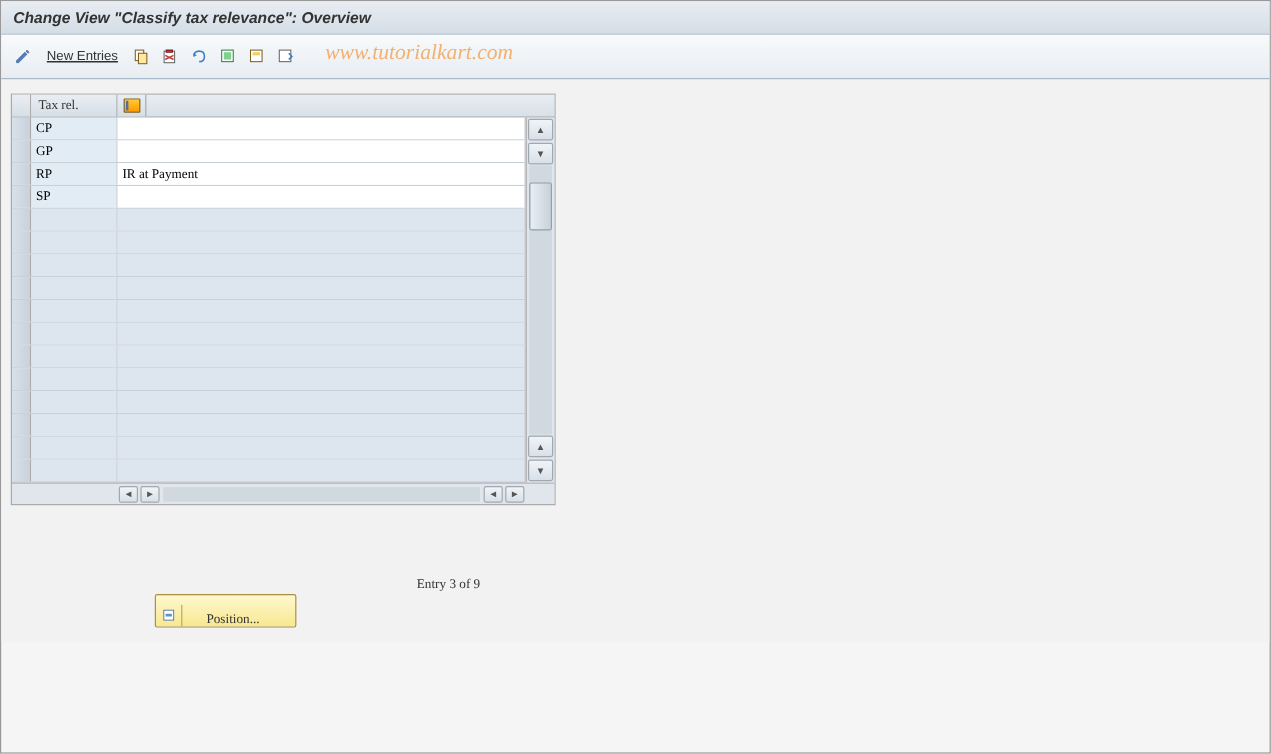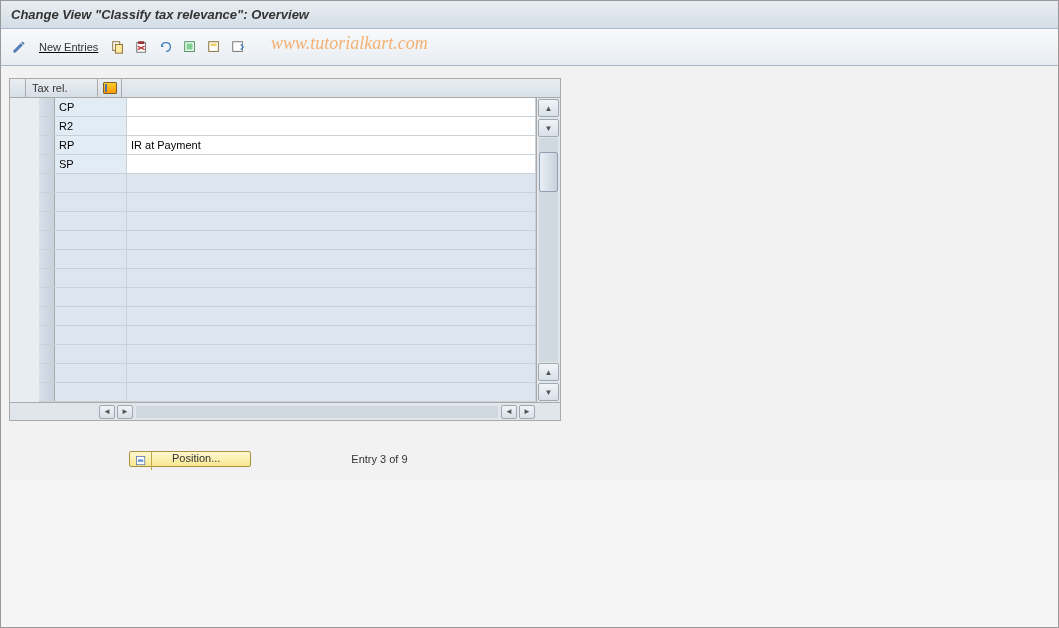--- a/index.html
+++ b/index.html
@@ -53,20 +53,21 @@
       font-size: 18px;
       font-style: italic;
       color: #f4a050;
       opacity: 0.8;
       pointer-events: none;
       font-family: Georgia, serif;
     }
     .main-area {
       padding: 12px 8px;
       background: #f2f2f2;
+      font-family: Liberation Serif, serif;
     }
     .grid-wrapper {
       display: inline-block;
       border: 1px solid #aaa;
       background: #e8edf2;
     }
     .grid-header {
       display: flex;
       background: linear-gradient(to bottom, #e8edf2 0%, #d8e0e8 100%);
       border-bottom: 1px solid #aaa;
@@ -98,42 +99,41 @@
       position: absolute;
       left: 1px; top: 1px;
       width: 2px; height: 8px;
       background: #5070a8;
     }
     .grid-body {
       display: flex;
     }
     .grid-rows {
       flex: 1;
-      margin-left: 29px;
     }
     .grid-row {
       display: flex;
       height: 19px;
       border-bottom: 1px solid #c8d0d8;
     }
     .grid-cell {
       border-right: 1px solid #c8d0d8;
       padding: 2px 4px;
       font-size: 11px;
       overflow: hidden;
       white-space: nowrap;
       display: flex;
       align-items: center;
     }
     .row-sel {
       background: linear-gradient(to right, #d8e0e8 0%, #c8d2dc 100%);
       border-right: 1px solid #aaa;
     }
     .cell-key { background: #e2ecf5; width: 72px; }
-    .cell-text { background: #fff; width: 409px; }
+    .cell-text { background: #fff; width: 340px; }
     .empty-row .cell-key { background: #dde6ef; }
     .empty-row .cell-text { background: #dde6ef; }
     .vscroll {
       width: 24px;
       background: #e0e6ec;
       border-left: 1px solid #aaa;
       display: flex;
       flex-direction: column;
     }
     .vscroll-btn {
@@ -195,26 +195,27 @@
     }
     .footer-area {
       margin-top: 30px;
       padding-left: 120px;
       display: flex;
       align-items: center;
       gap: 100px;
     }
     .position-btn {
       display: inline-flex;
-      align-items: flex-start;
+      align-items: flex-end;
       background: linear-gradient(to bottom, #fff8d0 0%, #f8e890 100%);
       border: 1px solid #aa9040;
       border-radius: 2px;
-      height: 16px;
+      height: 28px;
       cursor: pointer;
+      margin-top: 44px;
     }
     .position-btn-icon {
       width: 22px;
       height: 18px;
       border-right: 1px solid #c0a850;
       display: flex;
       align-items: center;
       justify-content: center;
       font-size: 10px;
     }
@@ -293,21 +294,21 @@
     </div>
     <div class="grid-body">
       <div class="grid-rows" id="grid-rows">
           <div class="grid-row">
             <div class="grid-cell sel-col row-sel"></div>
             <div class="grid-cell cell-key">CP</div>
             <div class="grid-cell cell-text"></div>
           </div>
           <div class="grid-row">
             <div class="grid-cell sel-col row-sel"></div>
-            <div class="grid-cell cell-key">R2</div>
+            <div class="grid-cell cell-key">GP</div>
             <div class="grid-cell cell-text"></div>
           </div>
           <div class="grid-row">
             <div class="grid-cell sel-col row-sel"></div>
             <div class="grid-cell cell-key">RP</div>
             <div class="grid-cell cell-text">IR at Payment</div>
           </div>
           <div class="grid-row">
             <div class="grid-cell sel-col row-sel"></div>
             <div class="grid-cell cell-key">SP</div>

